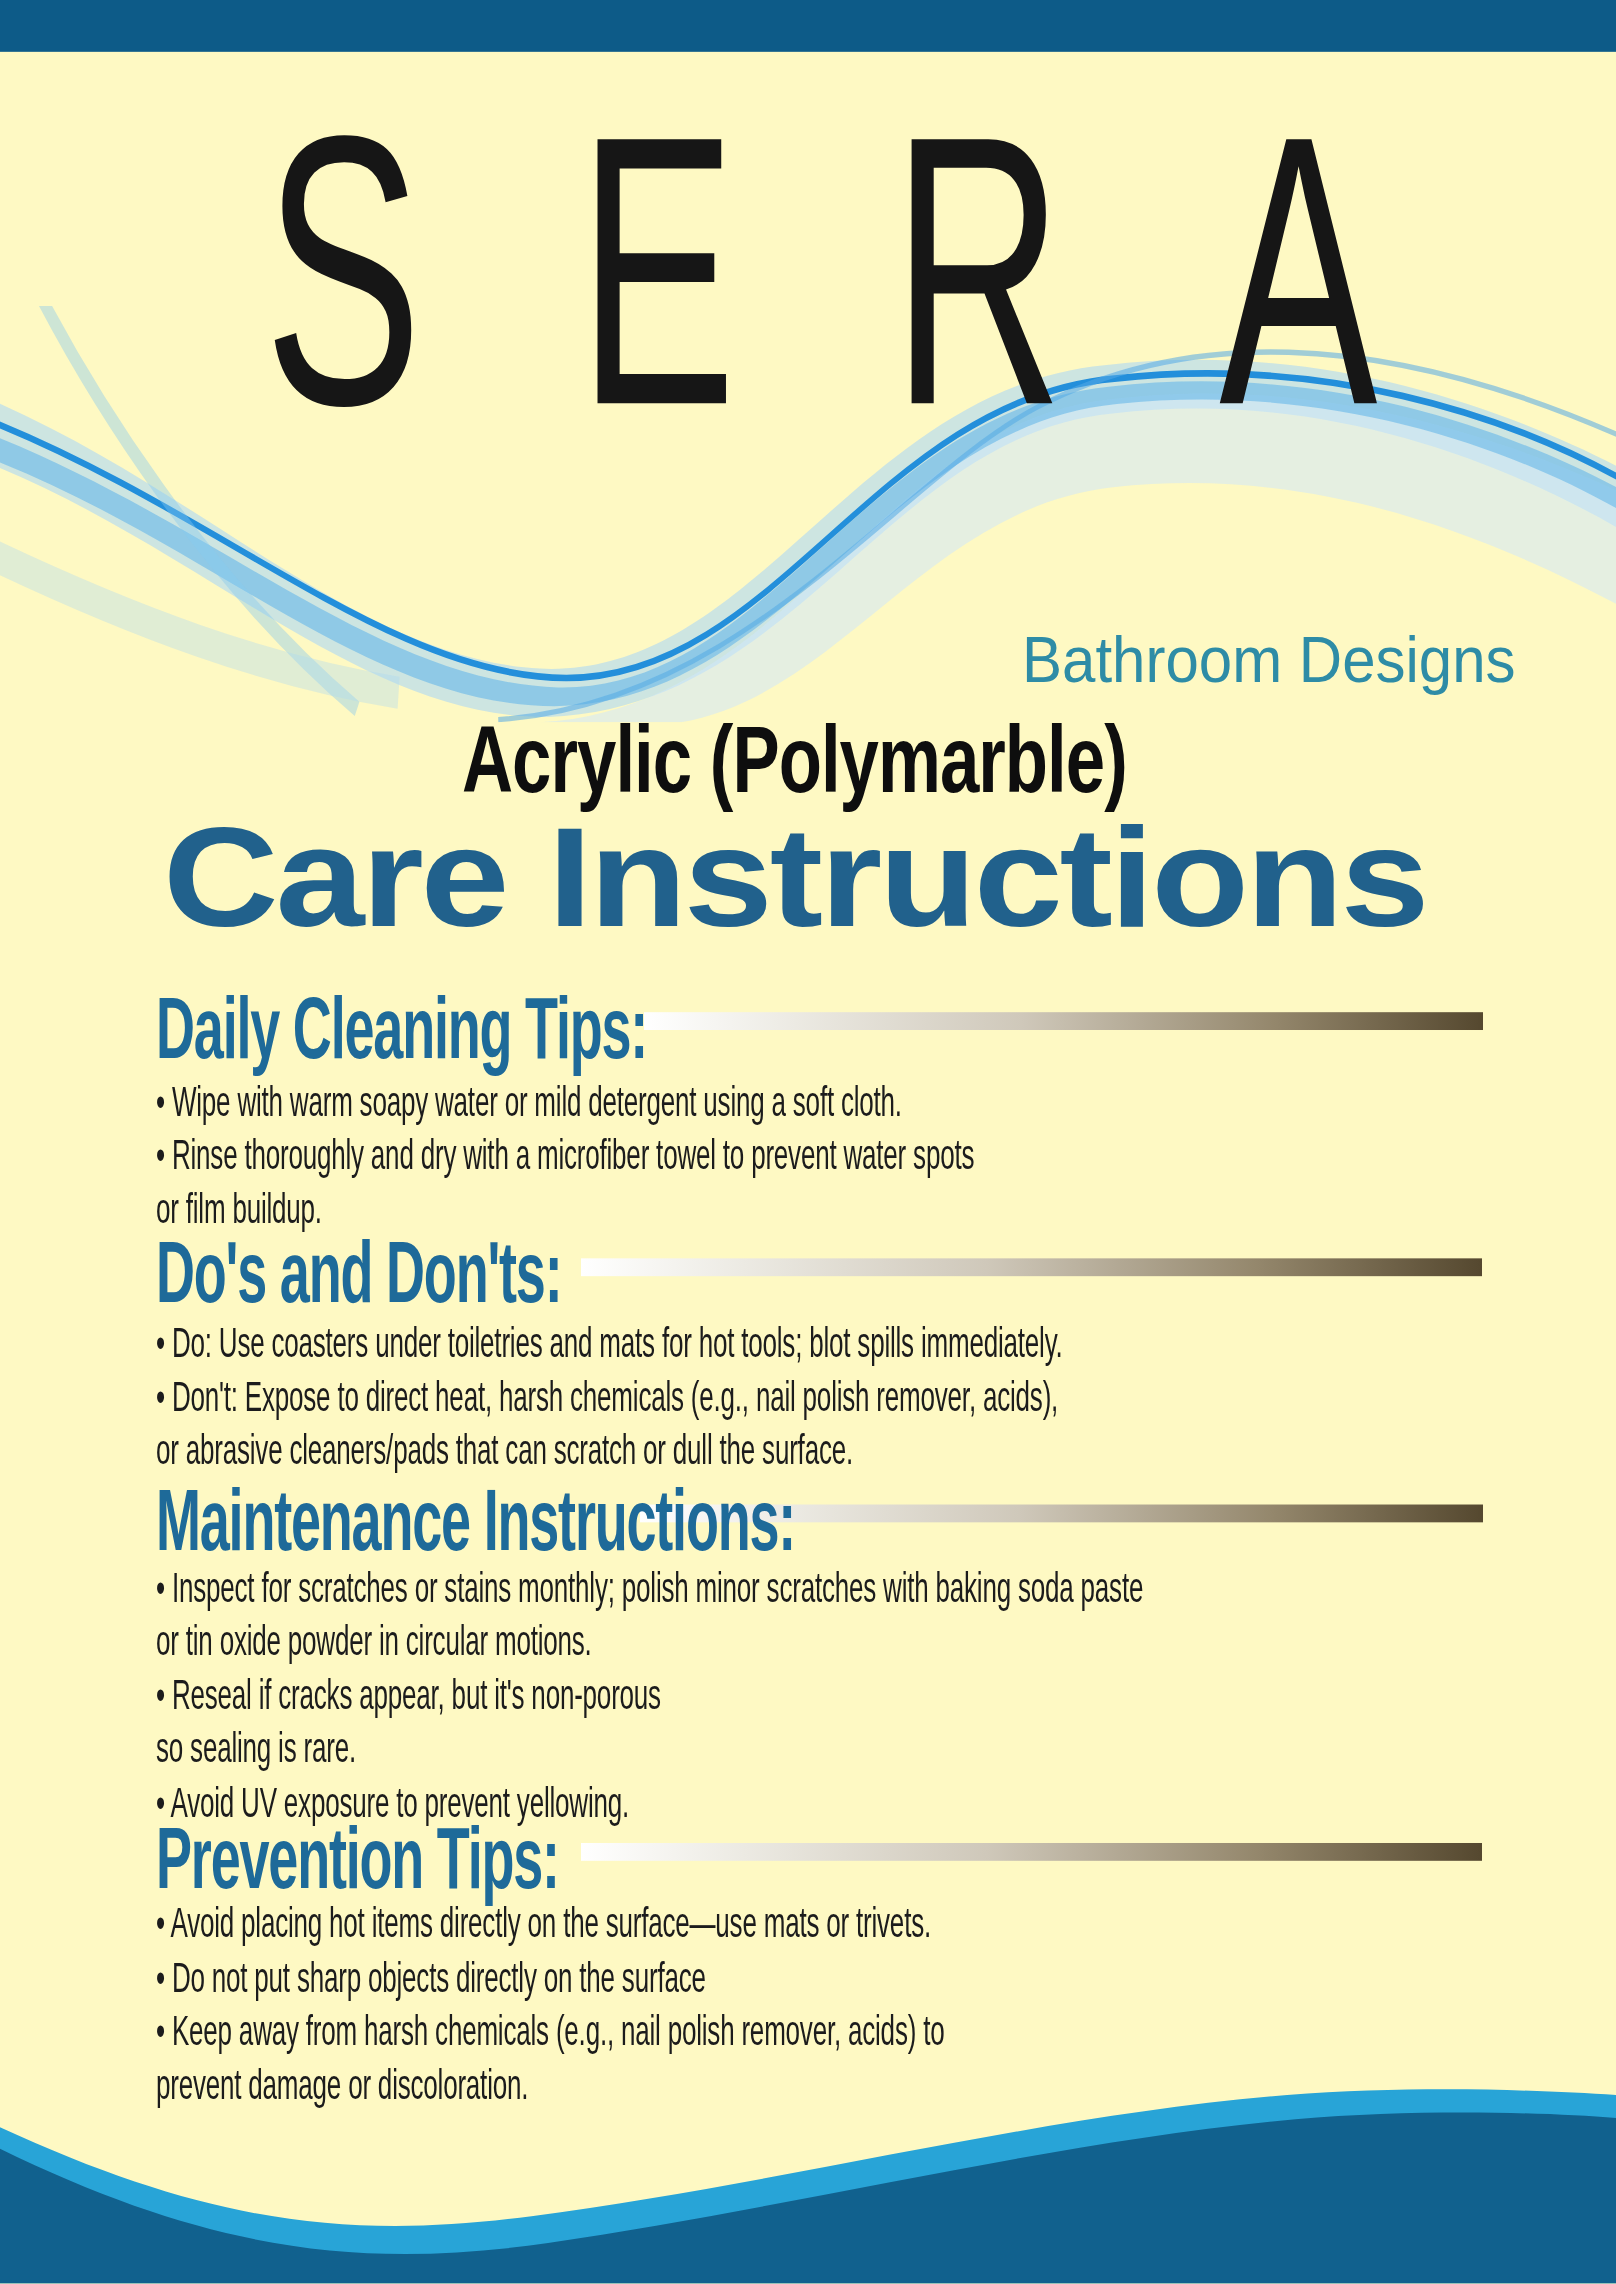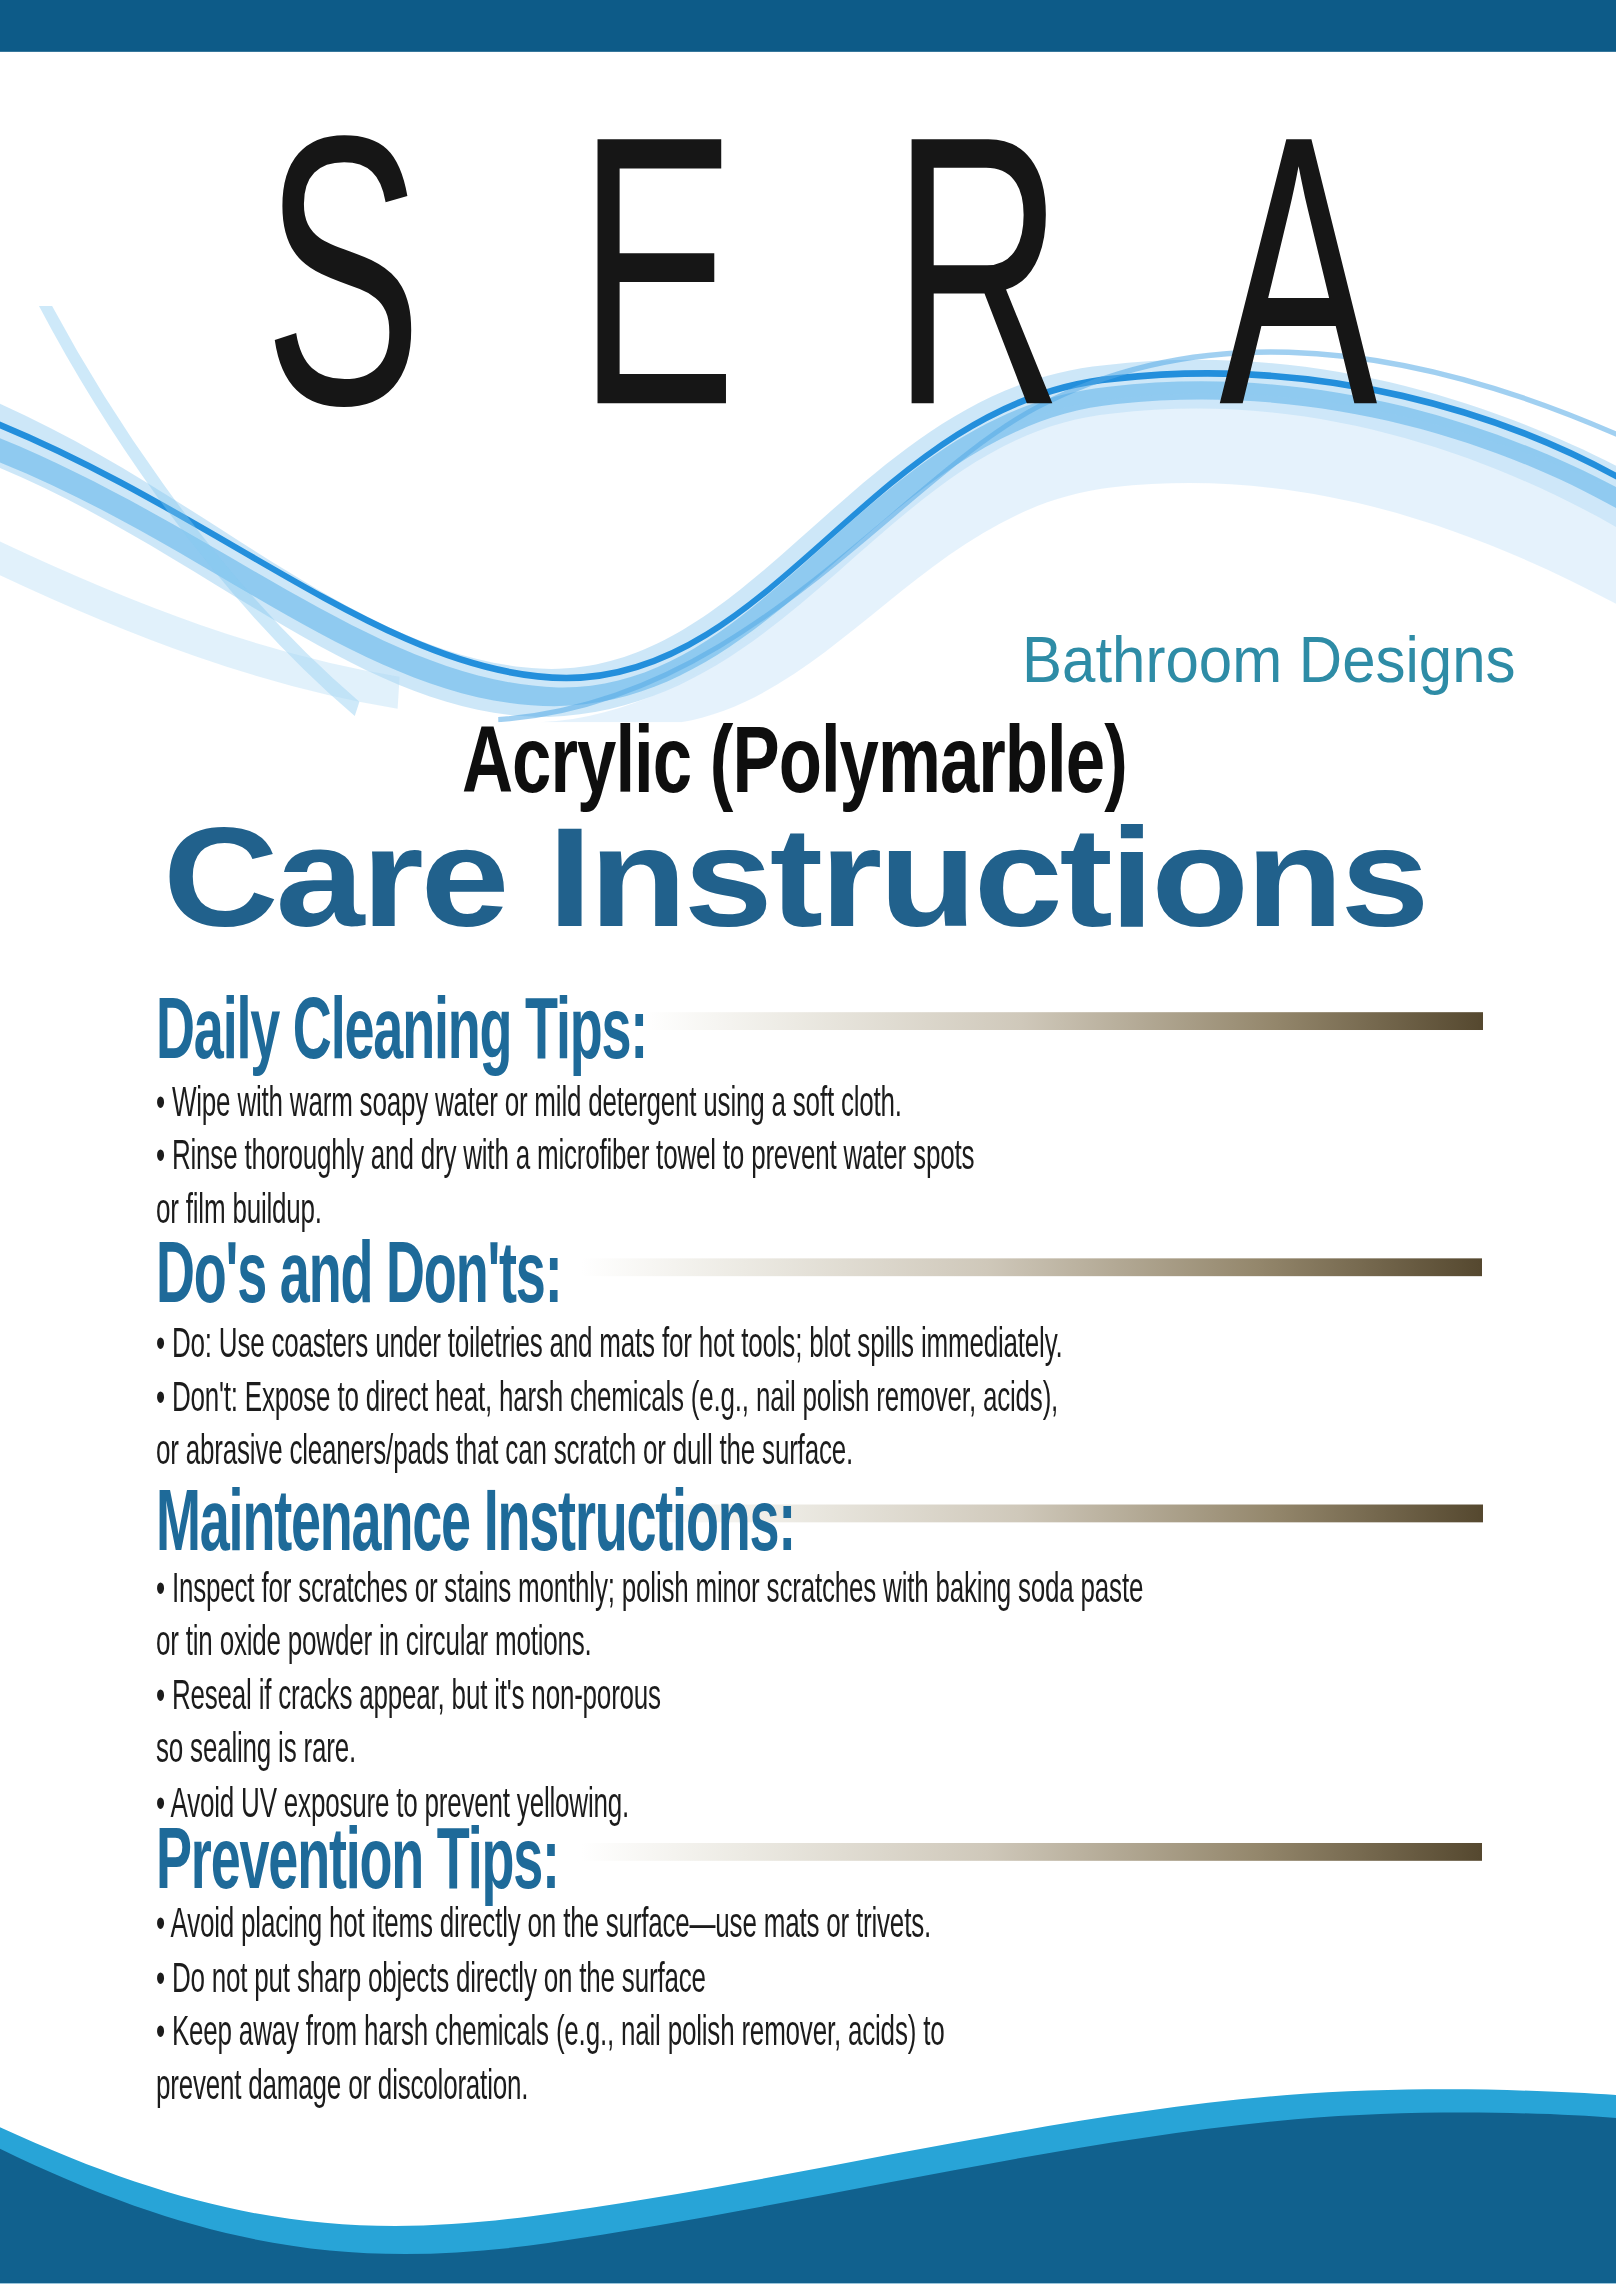--- a/index.html
+++ b/index.html
@@ -1,18 +1,18 @@
 <!DOCTYPE html>
 <html style="--top-bar: #0d5b88; --footer-dark: #11618e; --footer-light: #28a4d7; --heading-blue: #1e6a99; --title-blue: #21618c; --body-text: #1c1c1c; --logo-text: #161616; --tagline-teal: #2e8ca6; --bar-gradient-dark: #55482f; --wave-blue: #1a8ada;font-size:13.3px"><head>
 <meta charset="utf-8">
 <style>
   html,body { margin:0; padding:0; background:#e8e8e8; }
   .page {
     position:relative; width:1616px; height:2284px;
-    background:#ffffff; overflow:hidden;
+    background:#fef9c3; overflow:hidden;
     font-family:"Liberation Sans", sans-serif;
     margin:0 auto;
   }
   
   .stretch {
     position:absolute; top:0; left:0;
     width:1616px; height:1410px;
     transform:scale(1,1.6195); transform-origin:0 0;
   }
   .topbar {

